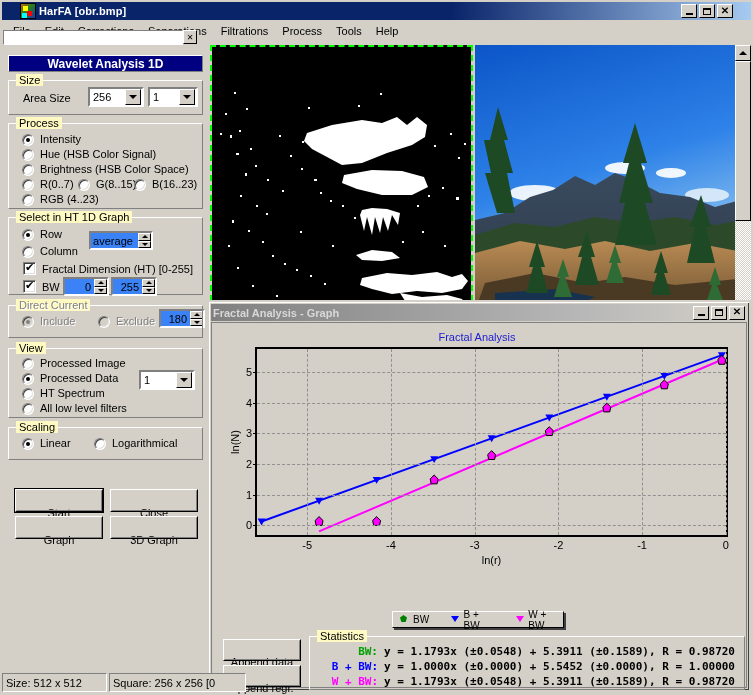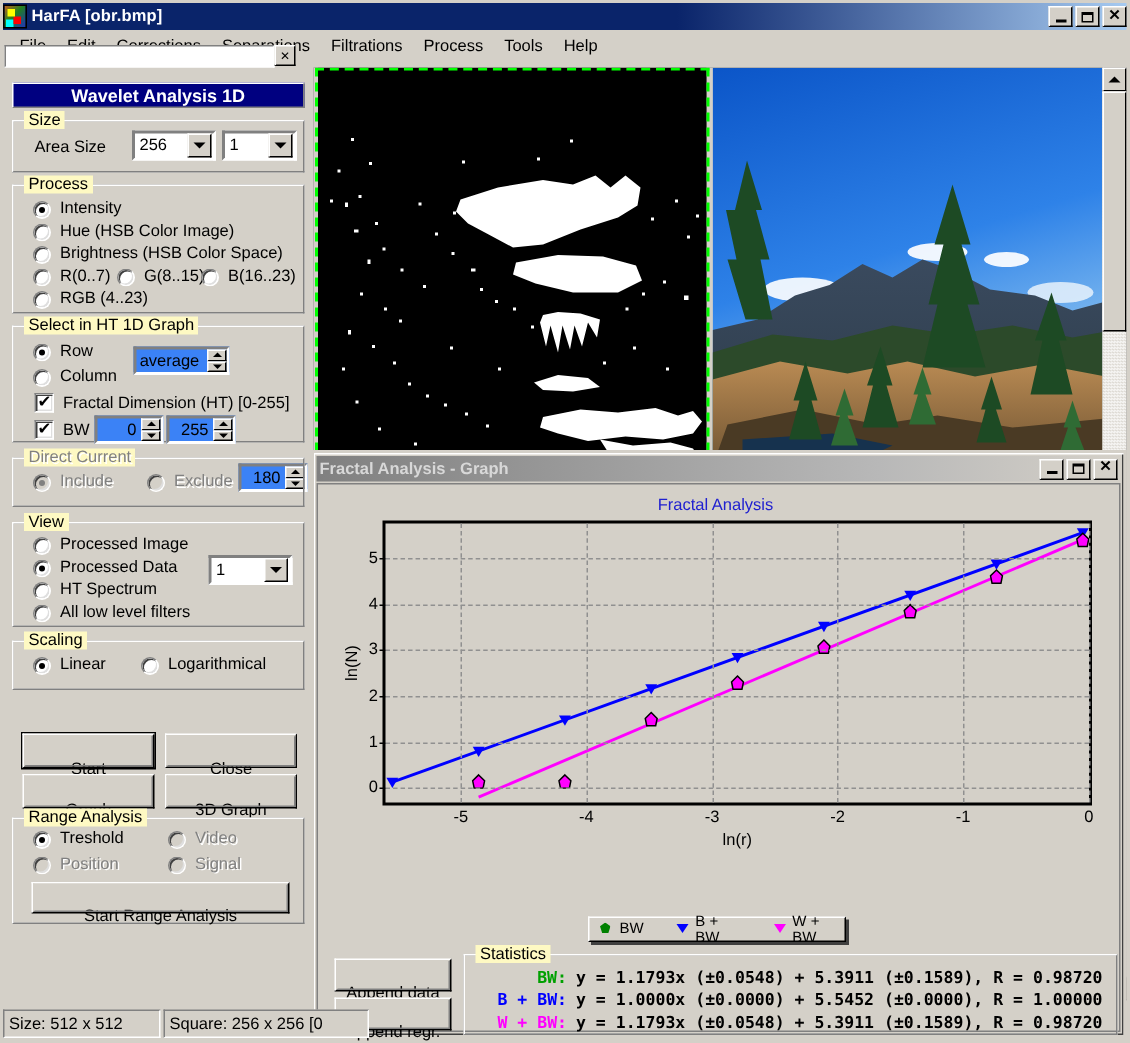--- a/index.html
+++ b/index.html
@@ -10,21 +10,21 @@
     font-family:"Liberation Sans", sans-serif;
     font-size:11px; color:#000;
     -webkit-font-smoothing:none;
   }
   
   #app { position:absolute; inset:0; background:#d4d0c8; }
 
   .titlebar {
     position:absolute; left:2px; top:2px; right:2px; height:18px;
     background:linear-gradient(to right,#0a246a 0%,#0a246a 60%,#a6caf0 100%);
-    display:flex; align-items:center; padding:0 0;
+    display:flex; align-items:center; padding:0 18px;
   }
   .titlebar .tb-icon {
     width:16px;height:16px;margin-right:3px;flex:none;
     background:linear-gradient(135deg,#c06020,#208020 45%,#2040a0 90%);
     border:1px solid #000;
     position:relative; overflow:hidden;
   }
   .titlebar .tb-icon::after{
     content:""; position:absolute; left:2px; top:2px; width:5px;height:5px;
     background:#ff0; box-shadow:4px 5px 0 #f00, -1px 7px 0 #0ff;
@@ -232,21 +232,21 @@
     </div>
 
     <div class="groupbox" style="left:6px;top:78px;width:195px;height:86px;">
       <div class="gb-inner"></div>
       <div class="gb-label">Process</div>
 
       <div class="radio checked" style="left:13px;top:10px;"></div>
       <div class="lbl" style="left:31px;top:9px;">Intensity</div>
 
       <div class="radio" style="left:13px;top:25px;"></div>
-      <div class="lbl" style="left:31px;top:24px;">Hue (HSB Color Image)</div>
+      <div class="lbl" style="left:31px;top:24px;">Hue (HSB Color Signal)</div>
 
       <div class="radio" style="left:13px;top:40px;"></div>
       <div class="lbl" style="left:31px;top:39px;">Brightness (HSB Color Space)</div>
 
       <div class="radio" style="left:13px;top:55px;"></div>
       <div class="lbl" style="left:31px;top:54px;">R(0..7)</div>
       <div class="radio" style="left:69px;top:55px;"></div>
       <div class="lbl" style="left:87px;top:54px;">G(8..15)</div>
       <div class="radio" style="left:125px;top:55px;"></div>
       <div class="lbl" style="left:143px;top:54px;">B(16..23)</div>
@@ -364,35 +364,20 @@
     <div class="btn" style="left:108px;top:444px;width:88px;height:23px;">
         <span>Close</span>
       </div>
     <div class="btn" style="left:13px;top:471px;width:88px;height:23px;">
         <span>Graph</span>
       </div>
     <div class="btn" style="left:108px;top:471px;width:88px;height:23px;">
         <span>3D Graph</span>
       </div>
 
-    <div class="groupbox" style="left:6px;top:500px;width:195px;height:71px;">
-      <div class="gb-inner"></div>
-      <div class="gb-label">Range Analysis</div>
-      <div class="radio checked" style="left:13px;top:8px;"></div>
-      <div class="lbl" style="left:31px;top:7px;">Treshold</div>
-      <div class="radio dim" style="left:103px;top:8px;"></div>
-      <div class="lbl dim" style="left:121px;top:7px;">Video</div>
-      <div class="radio dim" style="left:13px;top:25px;"></div>
-      <div class="lbl dim" style="left:31px;top:24px;">Position</div>
-      <div class="radio dim" style="left:103px;top:25px;"></div>
-      <div class="lbl dim" style="left:121px;top:24px;">Signal</div>
-      <div class="btn" style="left:12px;top:42px;width:172px;height:21px;">
-          <span>Start Range Analysis</span>
-        </div>
-    </div>
   </div>
 
   <div class="imagearea">
     <div class="img-client">
       <div class="bw-img">
         <svg width="259" height="266" viewBox="0 0 259 266" style="display:block">
           <rect width="259" height="266" fill="#000"></rect>
           <g fill="#fff">
             <path d="M95 88 L120 80 L150 75 L170 78 L185 72 L195 80 L205 72 L215 80 L213 92 L200 100 L175 108 L150 118 L130 120 L115 112 L100 104 L92 96 Z"></path>
             <path d="M120 105 L122 98 L126 98 L127 110 Z"></path>

